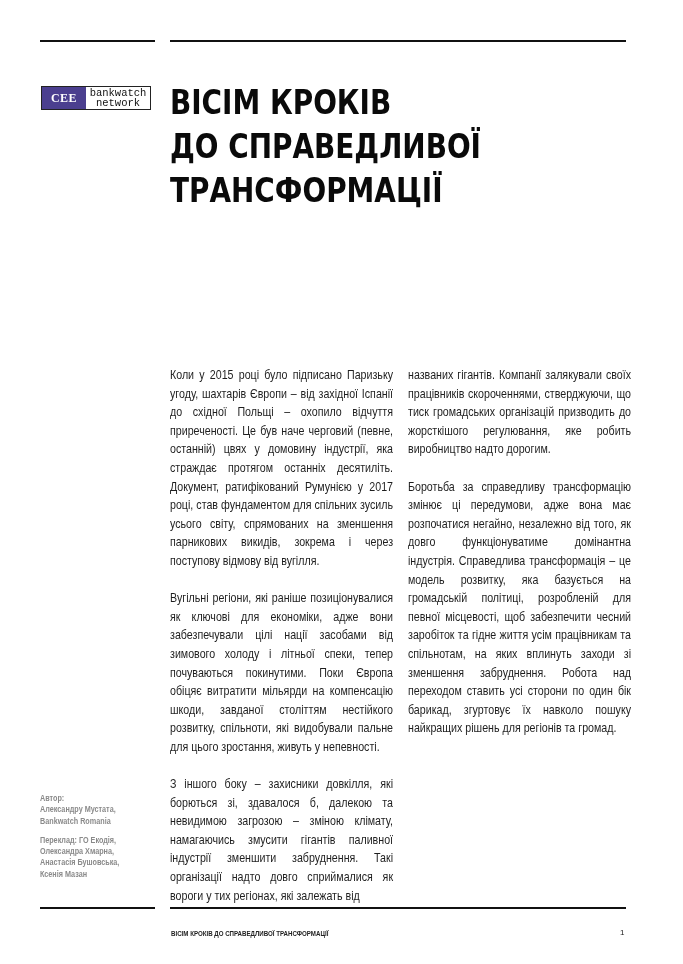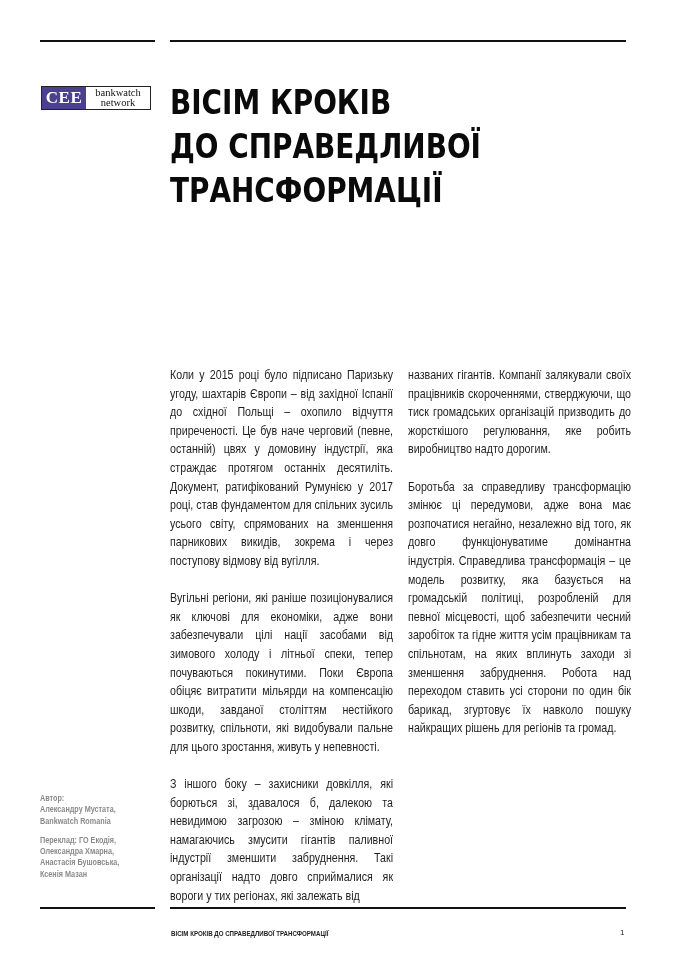--- a/index.html
+++ b/index.html
@@ -1,20 +1,20 @@
 <!DOCTYPE html>
 <html><head>
 <meta charset="utf-8">
 <style>
   html, body { margin: 0; padding: 0; background: #ffffff; }
   body { width: 683px; height: 964px; position: relative; overflow: hidden; font-family: "Liberation Sans", sans-serif; color: #1a1a1a; }
   .rule { position: absolute; height: 2px; background: #111; }
   .logo { position: absolute; left: 41px; top: 86px; width: 110px; height: 24px; border: 1px solid #222; display: flex; box-sizing: border-box; background: #fff; }
-  .logo .cee { width: 44px; background: #4b3f8f; color: #fff; font-family: "Liberation Serif", serif; font-weight: bold; font-size: 17px; display: flex; align-items: center; justify-content: center; letter-spacing: 0.5px; }
-  .logo .bw { flex: 1; font-family: Liberation Serif, serif; font-size: 10.5px; line-height: 10px; text-align: center; display: flex; flex-direction: column; justify-content: center; color: #111; }
+  .logo .cee { width: 44px; background: #4b3f8f; color: #fff; font-family: "Liberation Serif", serif; font-weight: bold; font-size: 12px; display: flex; align-items: center; justify-content: center; letter-spacing: 0.5px; }
+  .logo .bw { flex: 1; font-family: Liberation Mono, monospace; font-size: 10.5px; line-height: 10px; text-align: center; display: flex; flex-direction: column; justify-content: center; color: #111; }
   .title { position: absolute; left: 170px; top: 80px; margin: 0; font-family: "DejaVu Sans", sans-serif; font-weight: bold; font-size: 34px; line-height: 44px; letter-spacing: 0px; color: #0a0a0a; transform: scaleX(0.82); transform-origin: left top; white-space: nowrap; }
   .col { position: absolute; top: 366px; width: 272px; font-family: "Liberation Sans", sans-serif; font-size: 13px; line-height: 18.6px; color: #1e1e1e; transform: scaleX(0.82); transform-origin: left top; }
   .col p { margin: 0 0 18.6px 0; text-align: justify; hyphens: manual; }
   .col1 { left: 170px; }
   .col2 { left: 408px; }
   .credits { position: absolute; left: 40px; top: 793px; font-family: "Liberation Sans", sans-serif; font-size: 8.5px; line-height: 11.3px; color: #8a8a8a; font-weight: bold; transform: scaleX(0.85); transform-origin: left top; }
   .credits p { margin: 0 0 8px 0; }
   .footer-title { position: absolute; left: 171px; top: 929px; font-family: "Liberation Sans", sans-serif; font-weight: bold; font-size: 7.5px; color: #222; transform: scaleX(0.82); transform-origin: left top; white-space: nowrap; }
   .page-num { position: absolute; left: 620px; top: 928px; font-family: "Liberation Sans", sans-serif; font-size: 8px; color: #222; }
 </style>

